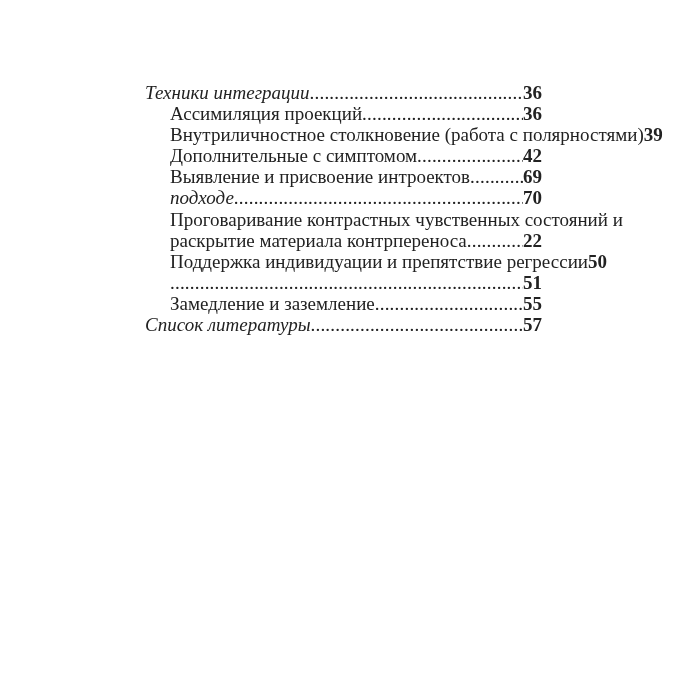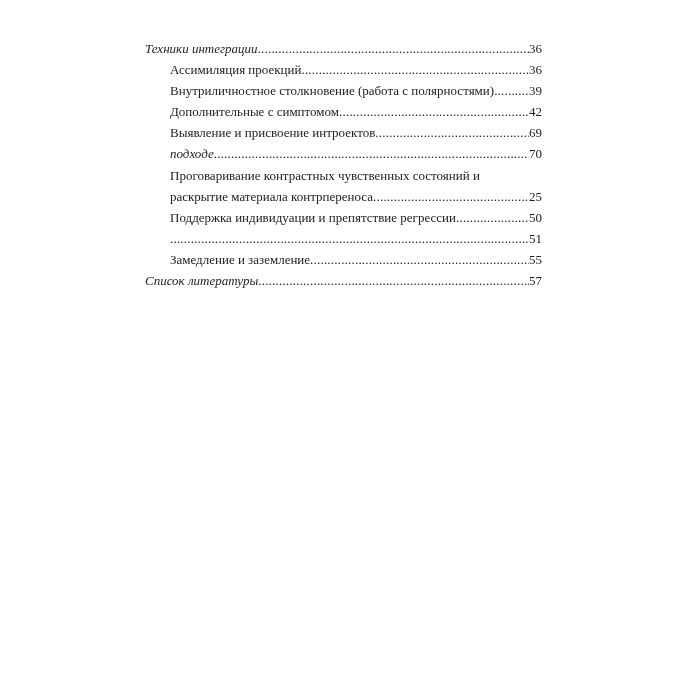--- a/index.html
+++ b/index.html
@@ -8,23 +8,24 @@
     background: #ffffff;
   }
   .page {
     position: relative;
     width: 700px;
     height: 601px;
     background: #ffffff;
     box-sizing: border-box;
     padding: 38px 158px 0 145px;
     font-family: "Liberation Serif", "DejaVu Serif", serif;
-    font-size: 13px;
+    font-size: 19px;
     line-height: 21.1px;
     color: #222222;
+    margin-top: 44px;
   }
   .toc {
     width: 100%;
   }
   .toc-line {
     display: flex;
     align-items: baseline;
     height: 21.1px;
   }
   .toc-line.lvl1 {
@@ -42,20 +43,21 @@
     overflow: hidden;
     white-space: nowrap;
     letter-spacing: 0.2px;
     min-width: 0;
     font-style: normal;
   }
   .pagenum {
     flex: 0 0 auto;
     font-style: normal;
     text-align: right;
+    font-weight: bold;
   }
 </style>
 </head>
 <body>
 
 <div class="page">
   <div class="toc" id="toc">
       <div class="toc-line lvl0 italic">
         <span class="toc-text">Техники интеграции</span>
         <span class="dots">........................................................................................................................................................................................................</span>
@@ -85,21 +87,21 @@
         <span class="toc-text">подходе</span>
         <span class="dots">........................................................................................................................................................................................................</span>
         <span class="pagenum">70</span>
       </div>
       <div class="toc-line lvl1">
         <span class="toc-text">Проговаривание контрастных чувственных состояний и</span>
       </div>
       <div class="toc-line lvl1">
         <span class="toc-text">раскрытие материала контрпереноса</span>
         <span class="dots">........................................................................................................................................................................................................</span>
-        <span class="pagenum">25</span>
+        <span class="pagenum">22</span>
       </div>
       <div class="toc-line lvl1">
         <span class="toc-text">Поддержка индивидуации и препятствие регрессии</span>
         <span class="dots">........................................................................................................................................................................................................</span>
         <span class="pagenum">50</span>
       </div>
       <div class="toc-line lvl1">
         <span class="dots">........................................................................................................................................................................................................</span>
         <span class="pagenum">51</span>
       </div>

